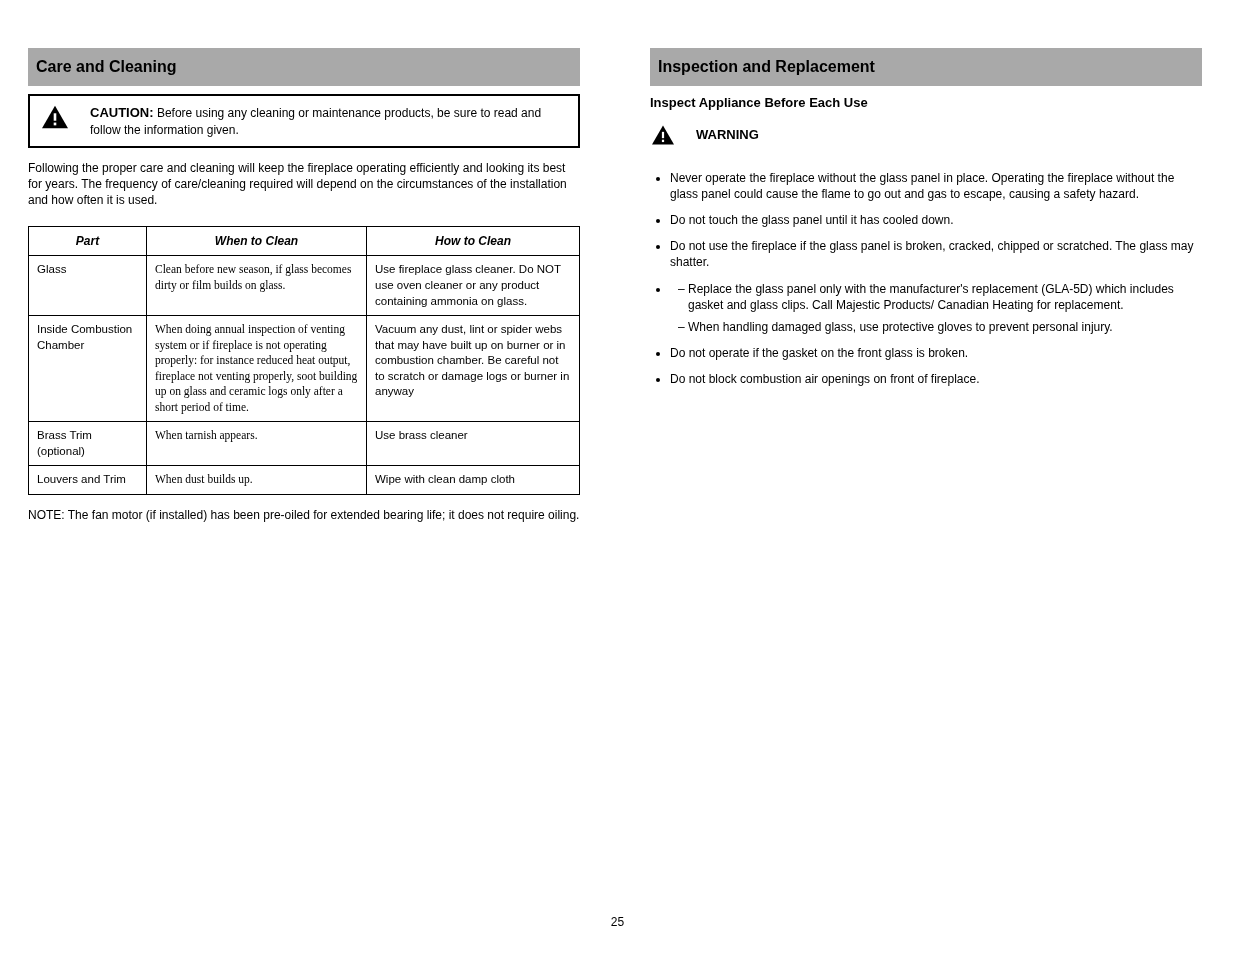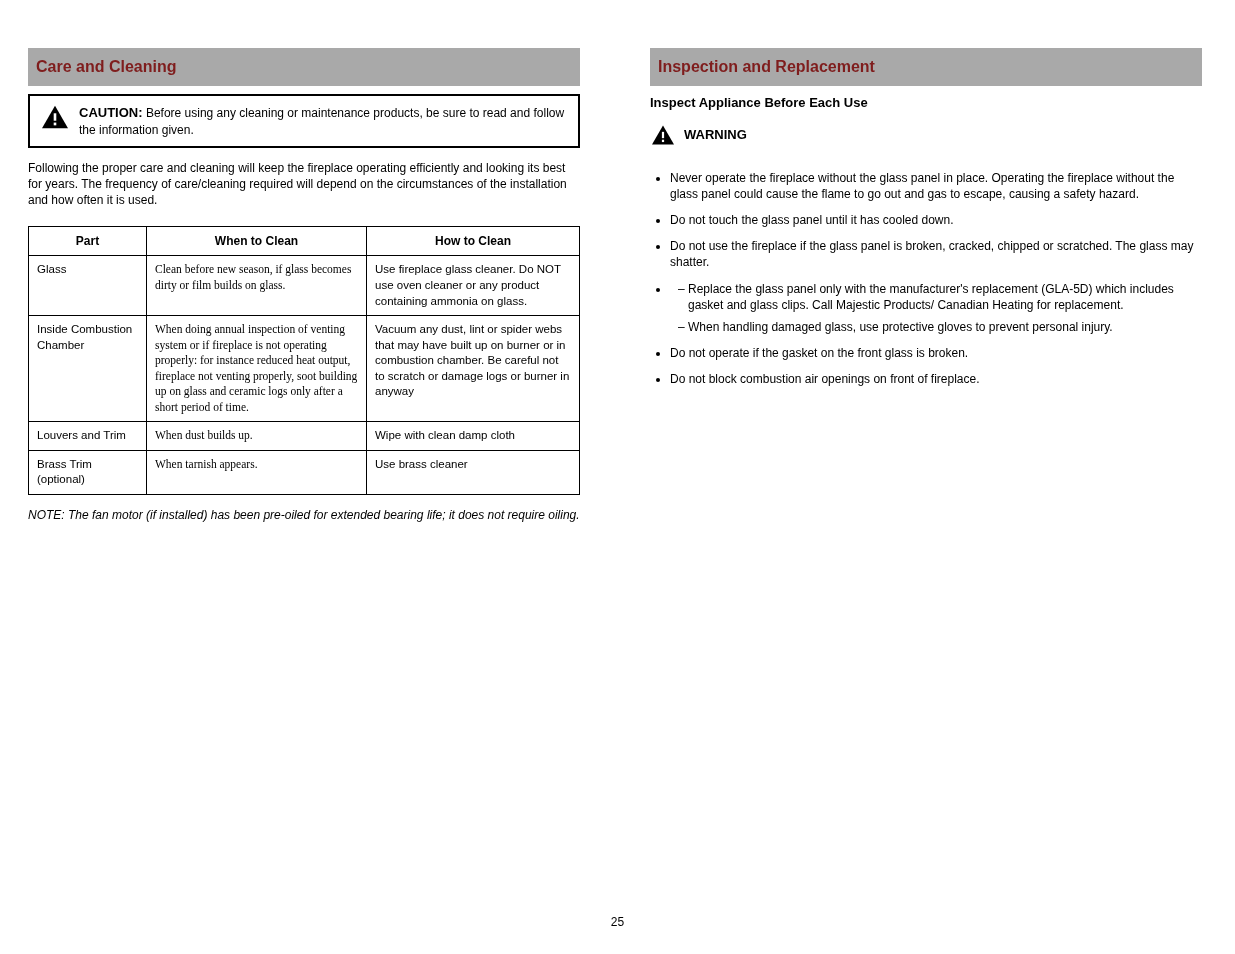--- a/index.html
+++ b/index.html
@@ -22,27 +22,27 @@
   .section-bar {
     background: #a9a9a9;
     height: 38px;
     width: 100%;
     margin-bottom: 8px;
     display: flex;
     align-items: center;
     padding: 0 8px;
     font-weight: bold;
     font-size: 16px;
-    color: #7f1d1d;
+    color: #000000;
   }
   .warning-box {
     border: 2.5px solid #000;
     padding: 8px 10px 8px 10px;
     display: flex;
-    gap: 9px;
+    gap: 20px;
     align-items: flex-start;
   }
   .warn-icon {
     flex-shrink: 0;
     width: 30px; height: 26px;
   }
   .warn-icon svg { width: 100%; height: 100%; display:block; }
   .warning-text { font-size: 12px; }
   .warning-text .warn-label { font-weight: bold; font-size: 13px; }
   .intro-para { margin-top: 12px; font-size: 12px; }
@@ -56,32 +56,33 @@
     border: 1.5px solid #000;
     padding: 6px 8px;
     vertical-align: top;
     font-size: 11.5px;
     text-align: left;
   }
   .tbl th {
     font-weight: bold;
     text-align: center;
     font-size: 12px;
+    font-style: italic;
   }
   .tbl td.c0 { width: 118px; font-weight: normal; }
   .tbl td.c1 { width: 220px; font-family: Liberation Serif, serif; }
   .tbl td.c2 { }
-  .note-after { margin-top: 12px; font-size: 12px; font-style: italic; }
+  .note-after { margin-top: 12px; font-size: 12px; }
 
   
   .rcol-para { font-size: 12px; margin-top: 8px; }
   .inline-warn {
     display: inline-flex;
     align-items: center;
-    gap: 8px;
+    gap: 20px;
     margin-top: 12px;
   }
   .inline-warn .warn-icon { width: 26px; height: 22px; }
   .inline-warn-text { font-size: 13px; font-weight: bold; }
   .bullets { margin-top: 20px; padding-left: 20px; }
   .bullets li { margin-bottom: 10px; font-size: 12px; text-align: left;}
   .sub-bullets { list-style-type: "– "; padding-left: 18px; margin-top:4px;}
   .sub-bullets li { margin-bottom: 6px; }
 
   .page-num {
@@ -129,28 +130,28 @@
           <td class="c0">Glass</td>
           <td class="c1">Clean before new season, if glass becomes dirty or film builds on glass.</td>
           <td class="c2">Use fireplace glass cleaner. Do NOT use oven cleaner or any product containing ammonia on glass.</td>
         </tr>
         <tr>
           <td class="c0">Inside Combustion Chamber</td>
           <td class="c1">When doing annual inspection of venting system or if fireplace is not operating properly: for instance reduced heat output, fireplace not venting properly, soot building up on glass and ceramic logs only after a short period of time.</td>
           <td class="c2">Vacuum any dust, lint or spider webs that may have built up on burner or in combustion chamber. Be careful not to scratch or damage logs or burner in anyway</td>
         </tr>
         <tr>
+          <td class="c0">Brass Trim (optional)</td>
+          <td class="c1">When tarnish appears.</td>
+          <td class="c2">Use brass cleaner</td>
+        </tr>
+        <tr>
           <td class="c0">Louvers and Trim</td>
           <td class="c1">When dust builds up.</td>
           <td class="c2">Wipe with clean damp cloth</td>
-        </tr>
-        <tr>
-          <td class="c0">Brass Trim (optional)</td>
-          <td class="c1">When tarnish appears.</td>
-          <td class="c2">Use brass cleaner</td>
         </tr>
       </tbody>
     </table>
 
     <p class="note-after">NOTE: The fan motor (if installed) has been pre-oiled for extended bearing life; it does not require oiling.</p>
   </div>
 
   <div class="col">
     <div class="section-bar">Inspection and Replacement</div>
 

